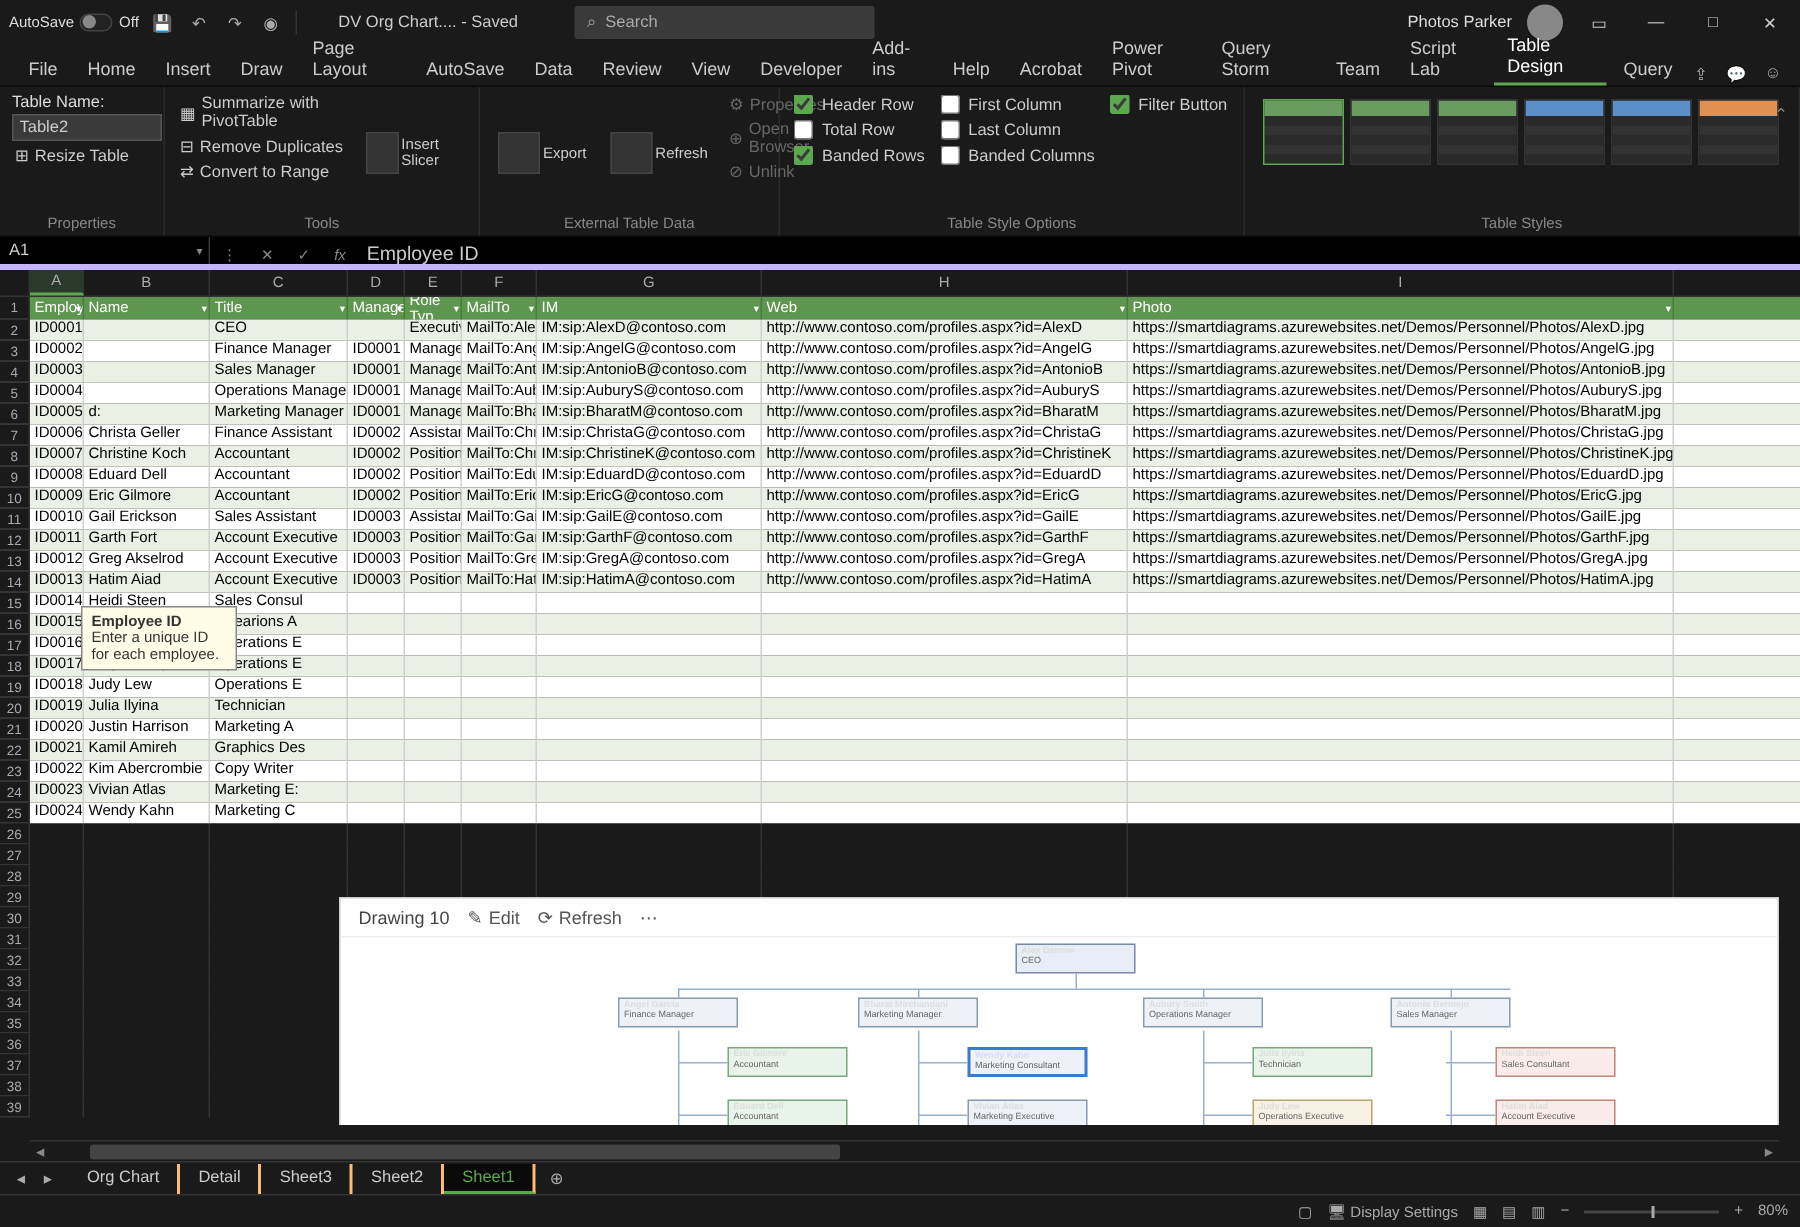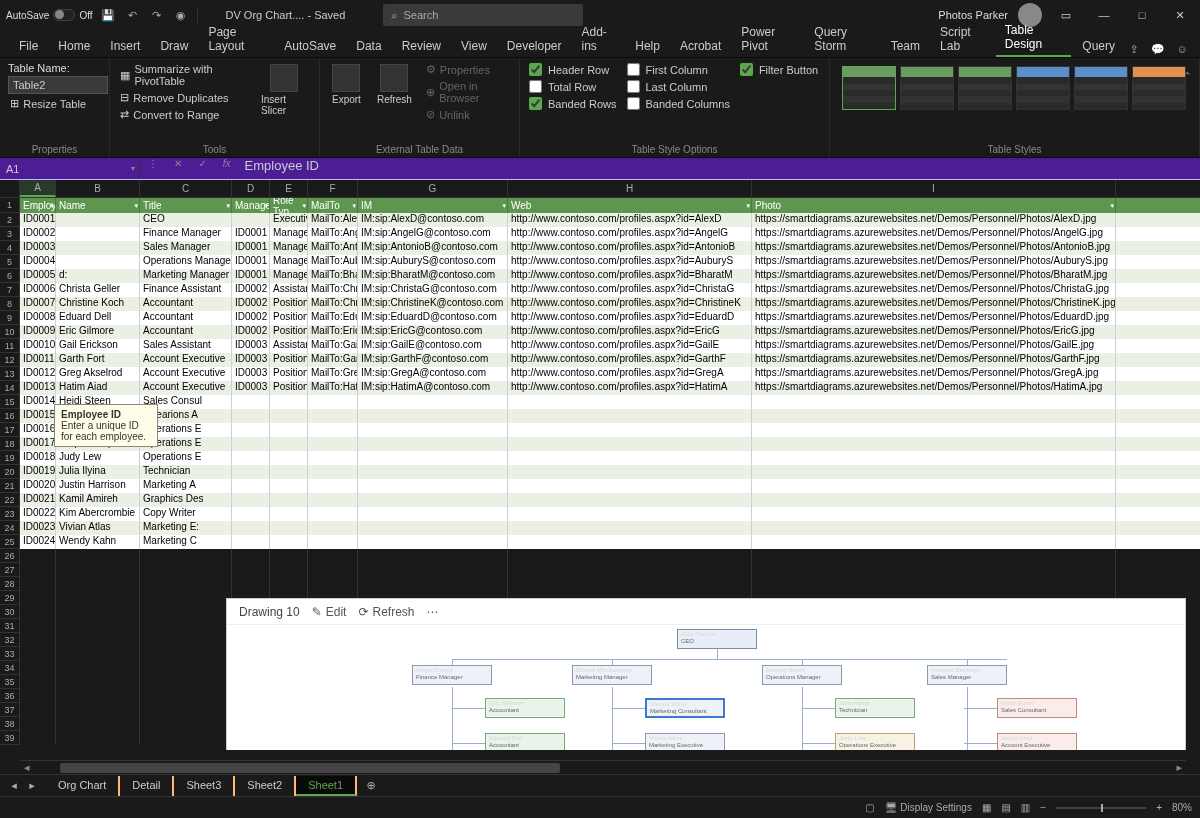--- a/index.html
+++ b/index.html
@@ -19,31 +19,31 @@
 .rt{padding:4px 9px;font-size:12px;color:#ccc;cursor:pointer}
 .rt.active{border-bottom:2px solid #5ca84f;color:#fff}
 .rtr{margin-left:auto;display:flex;gap:8px}
 .ribbon{height:100px;background:#1a1a1a;display:flex;border-bottom:1px solid #0a0a0a}
 .rg{border-right:1px solid #2a2a2a;padding:4px 8px 2px;display:flex;flex-direction:column}
 .rg-title{font-size:10px;color:#888;text-align:center;margin-top:auto;padding-top:2px}
 .rg-body{display:flex;gap:8px;flex:1}
 .rg-col{display:flex;flex-direction:column;gap:2px}
 .rg-btn{display:flex;align-items:center;gap:4px;font-size:11px;color:#ccc;padding:1px 2px}
 .rg-btn.dim{color:#666}
-.rg-big{display:flex;flex-direction:column;align-items:center;gap:2px;padding:2px 4px;font-size:10px;color:#ccc}
+.rg-big{display:flex;flex-direction:row;align-items:center;gap:2px;padding:2px 4px;font-size:10px;color:#ccc}
 .rg-big .ico{width:28px;height:28px;background:#333;border:1px solid #444}
 .chk{display:flex;align-items:center;gap:6px;font-size:11px;color:#ccc;padding:1px}
 .chk input{accent-color:#5ca84f}
 .styles{display:flex;gap:4px;padding:4px}
 .sty{width:54px;height:44px;border:1px solid #333}
 .sty.g{background:linear-gradient(#6b9c5f 25%,#2a2a2a 25% 40%,#333 40% 55%,#2a2a2a 55% 70%,#333 70% 85%,#2a2a2a 85%)}
 .sty.b{background:linear-gradient(#5a8fc9 25%,#2a2a2a 25% 40%,#333 40% 55%,#2a2a2a 55% 70%,#333 70% 85%,#2a2a2a 85%)}
 .sty.o{background:linear-gradient(#e09050 25%,#2a2a2a 25% 40%,#333 40% 55%,#2a2a2a 55% 70%,#333 70% 85%,#2a2a2a 85%)}
 .sty.sel{border:1px solid #5ca84f}
-.namebox{display:flex;align-items:flex-start;height:22px;background:#4c1d95;border-bottom:1px solid #c4b5fd}
+.namebox{display:flex;align-items:flex-end;height:22px;background:#000000;border-bottom:4px solid #c4b5fd}
 .nb-cell{width:140px;padding:0 6px;font-size:11px;color:#ccc;border-right:1px solid #333;height:100%;display:flex;align-items:center;position:relative}
 .nb-cell .dd{position:absolute;right:4px;font-size:8px;color:#888}
 .fx-ico{padding:0 8px;color:#888;font-size:10px}
 .fx-in{flex:1;padding:0 6px;font-size:13px;color:#ccc}
 .sheet{height:570px;overflow:hidden;position:relative;background:#1a1a1a}
 .colhdr{display:flex;height:18px;background:#1a1a1a;border-bottom:1px solid #333}
 .ch{border-right:1px solid #333;text-align:center;font-size:10px;color:#aaa;display:flex;align-items:center;justify-content:center}
 .ch.sel{background:#2a3a2a;border-bottom:2px solid #5ca84f}
 .tblhdr{display:flex;height:15px;background:#5f964f;color:#fff;font-size:10px}
 .th{border-right:1px solid #4a7a3d;padding:0 3px;display:flex;align-items:center;position:relative;overflow:hidden}

